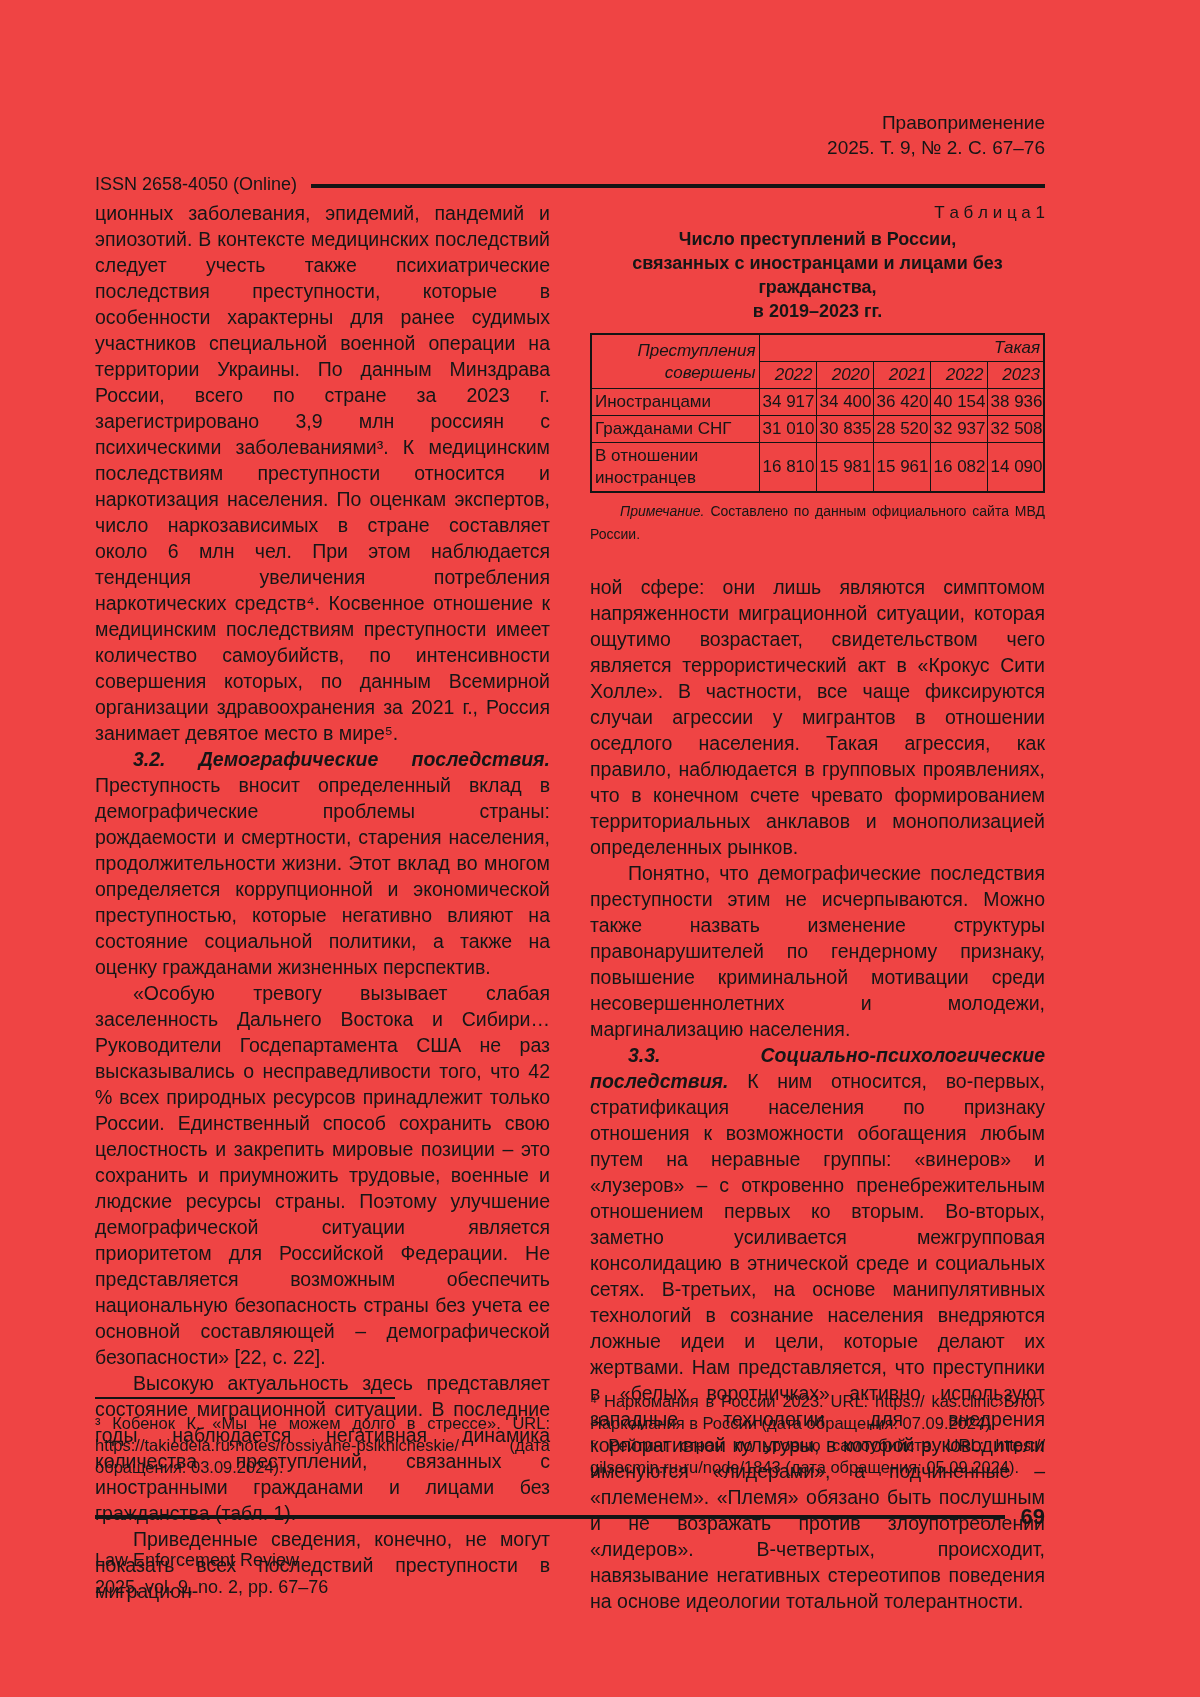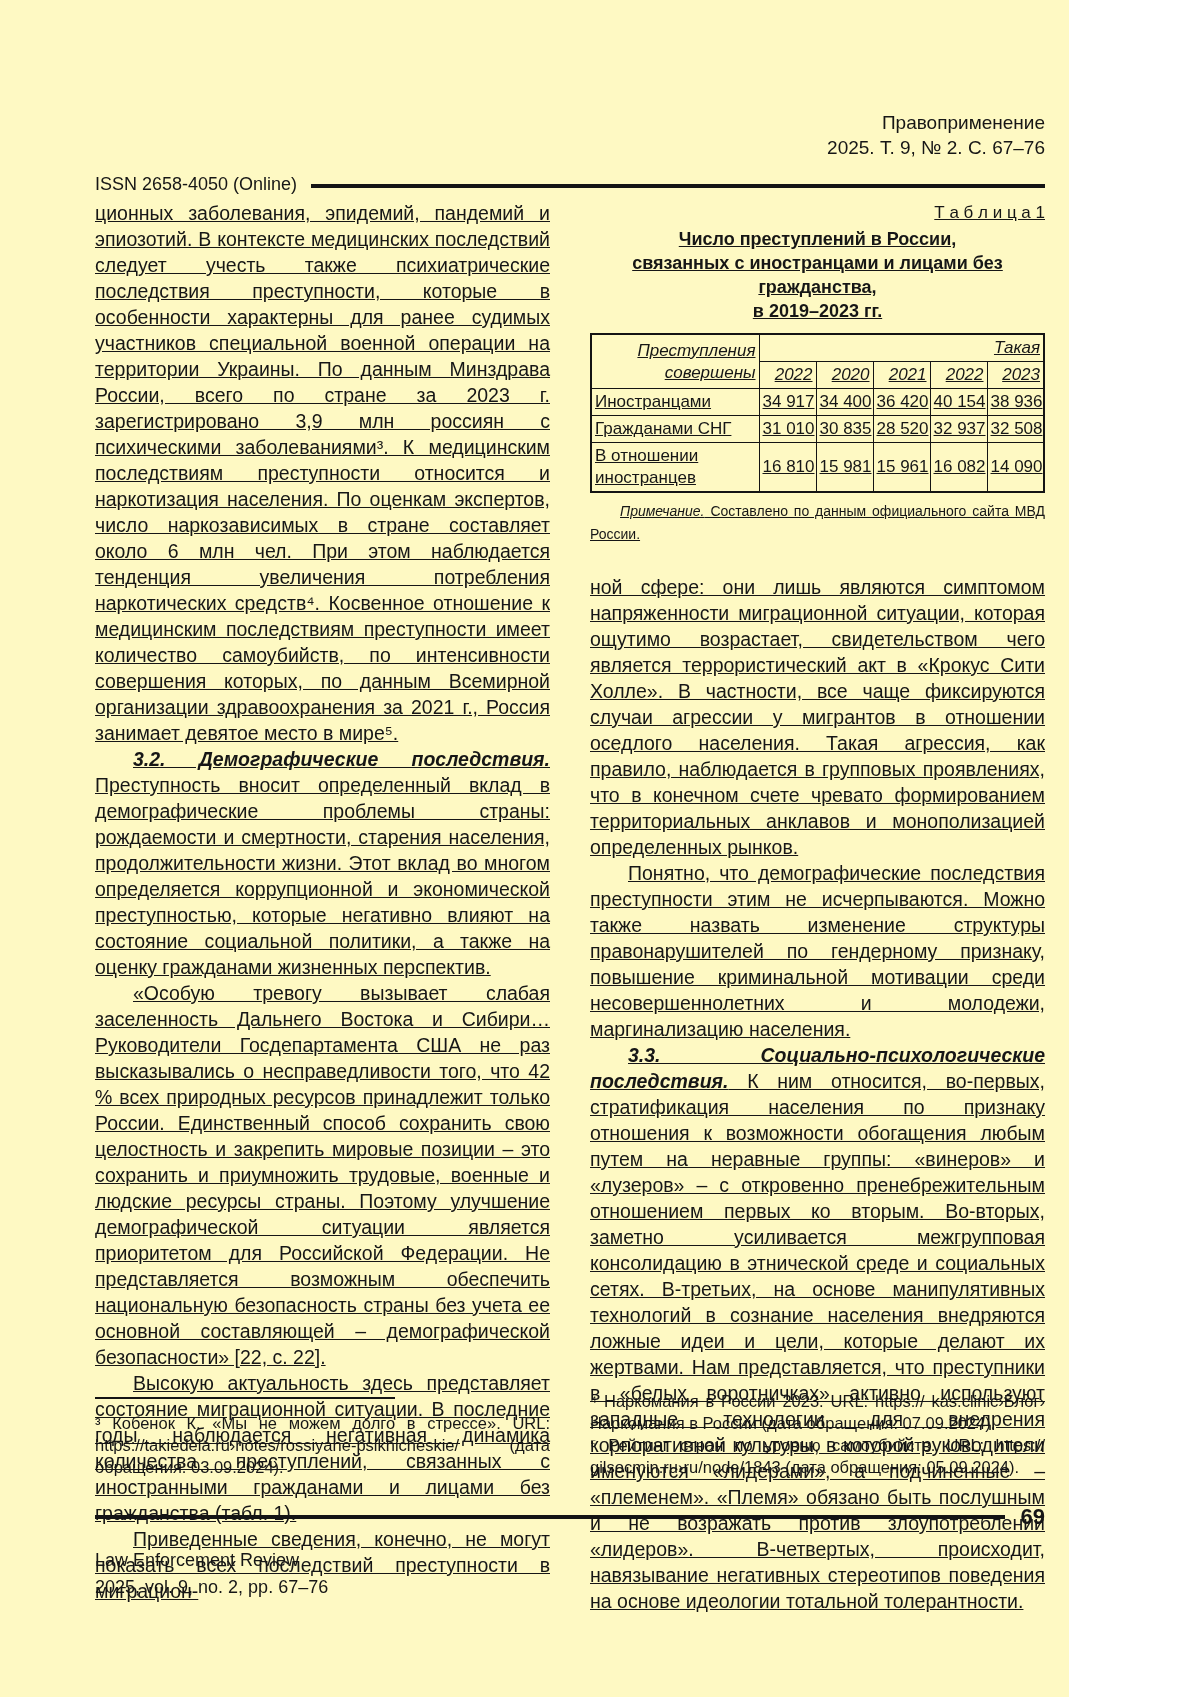--- a/index.html
+++ b/index.html
@@ -1,28 +1,28 @@
 <!DOCTYPE html>
 <html lang="ru"><head>
 <meta charset="utf-8">
 <style>
   html,body { margin:0; padding:0; background:#ffffff; }
   .page {
-    position:relative; width:1069px; height:1697px; background:#fef9c3;
+    position:relative; width:1200px; height:1697px; background:#ef4444;
     font-family:"Liberation Sans","DejaVu Sans",sans-serif;
     color:#161616; overflow:hidden;
   }
   
   .header { position:absolute; top:110px; left:95px; width:950px; }
   .header-right { text-align:right; font-size:19px; line-height:25px; }
   .issn-row { display:flex; align-items:center; margin-top:14px;text-align:center; }
   .issn-label { font-size:18px; white-space:nowrap; }
   .issn-rule { flex:1; height:4px; background:#141414; margin-left:14px; margin-top:2px; }
   
-  .columns { position:absolute; top:200px; left:95px; width:950px; height:1278px; display:flex; gap:40px;text-decoration:underline; }
+  .columns { position:absolute; top:200px; left:95px; width:950px; height:1278px; display:flex; gap:40px; }
   .col { position:relative; flex:1; min-width:0; }
   .body-text { font-size:19.5px; line-height:26px; text-align:justify; }
   .body-text p { margin:0; }
   .indent { text-indent:38px; }
   .lead { font-weight:bold; font-style:italic; }
   .ital { font-style:italic; }
   
   .table-label { text-align:right; font-size:17px; line-height:22px; margin-top:2px; }
   .table-title { text-align:center; font-weight:bold; font-size:18px; line-height:24px; margin:3px 0 10px; }
   table.data { width:100%; border-collapse:collapse; border:2.5px solid #141414; font-size:17px; table-layout:fixed; }

